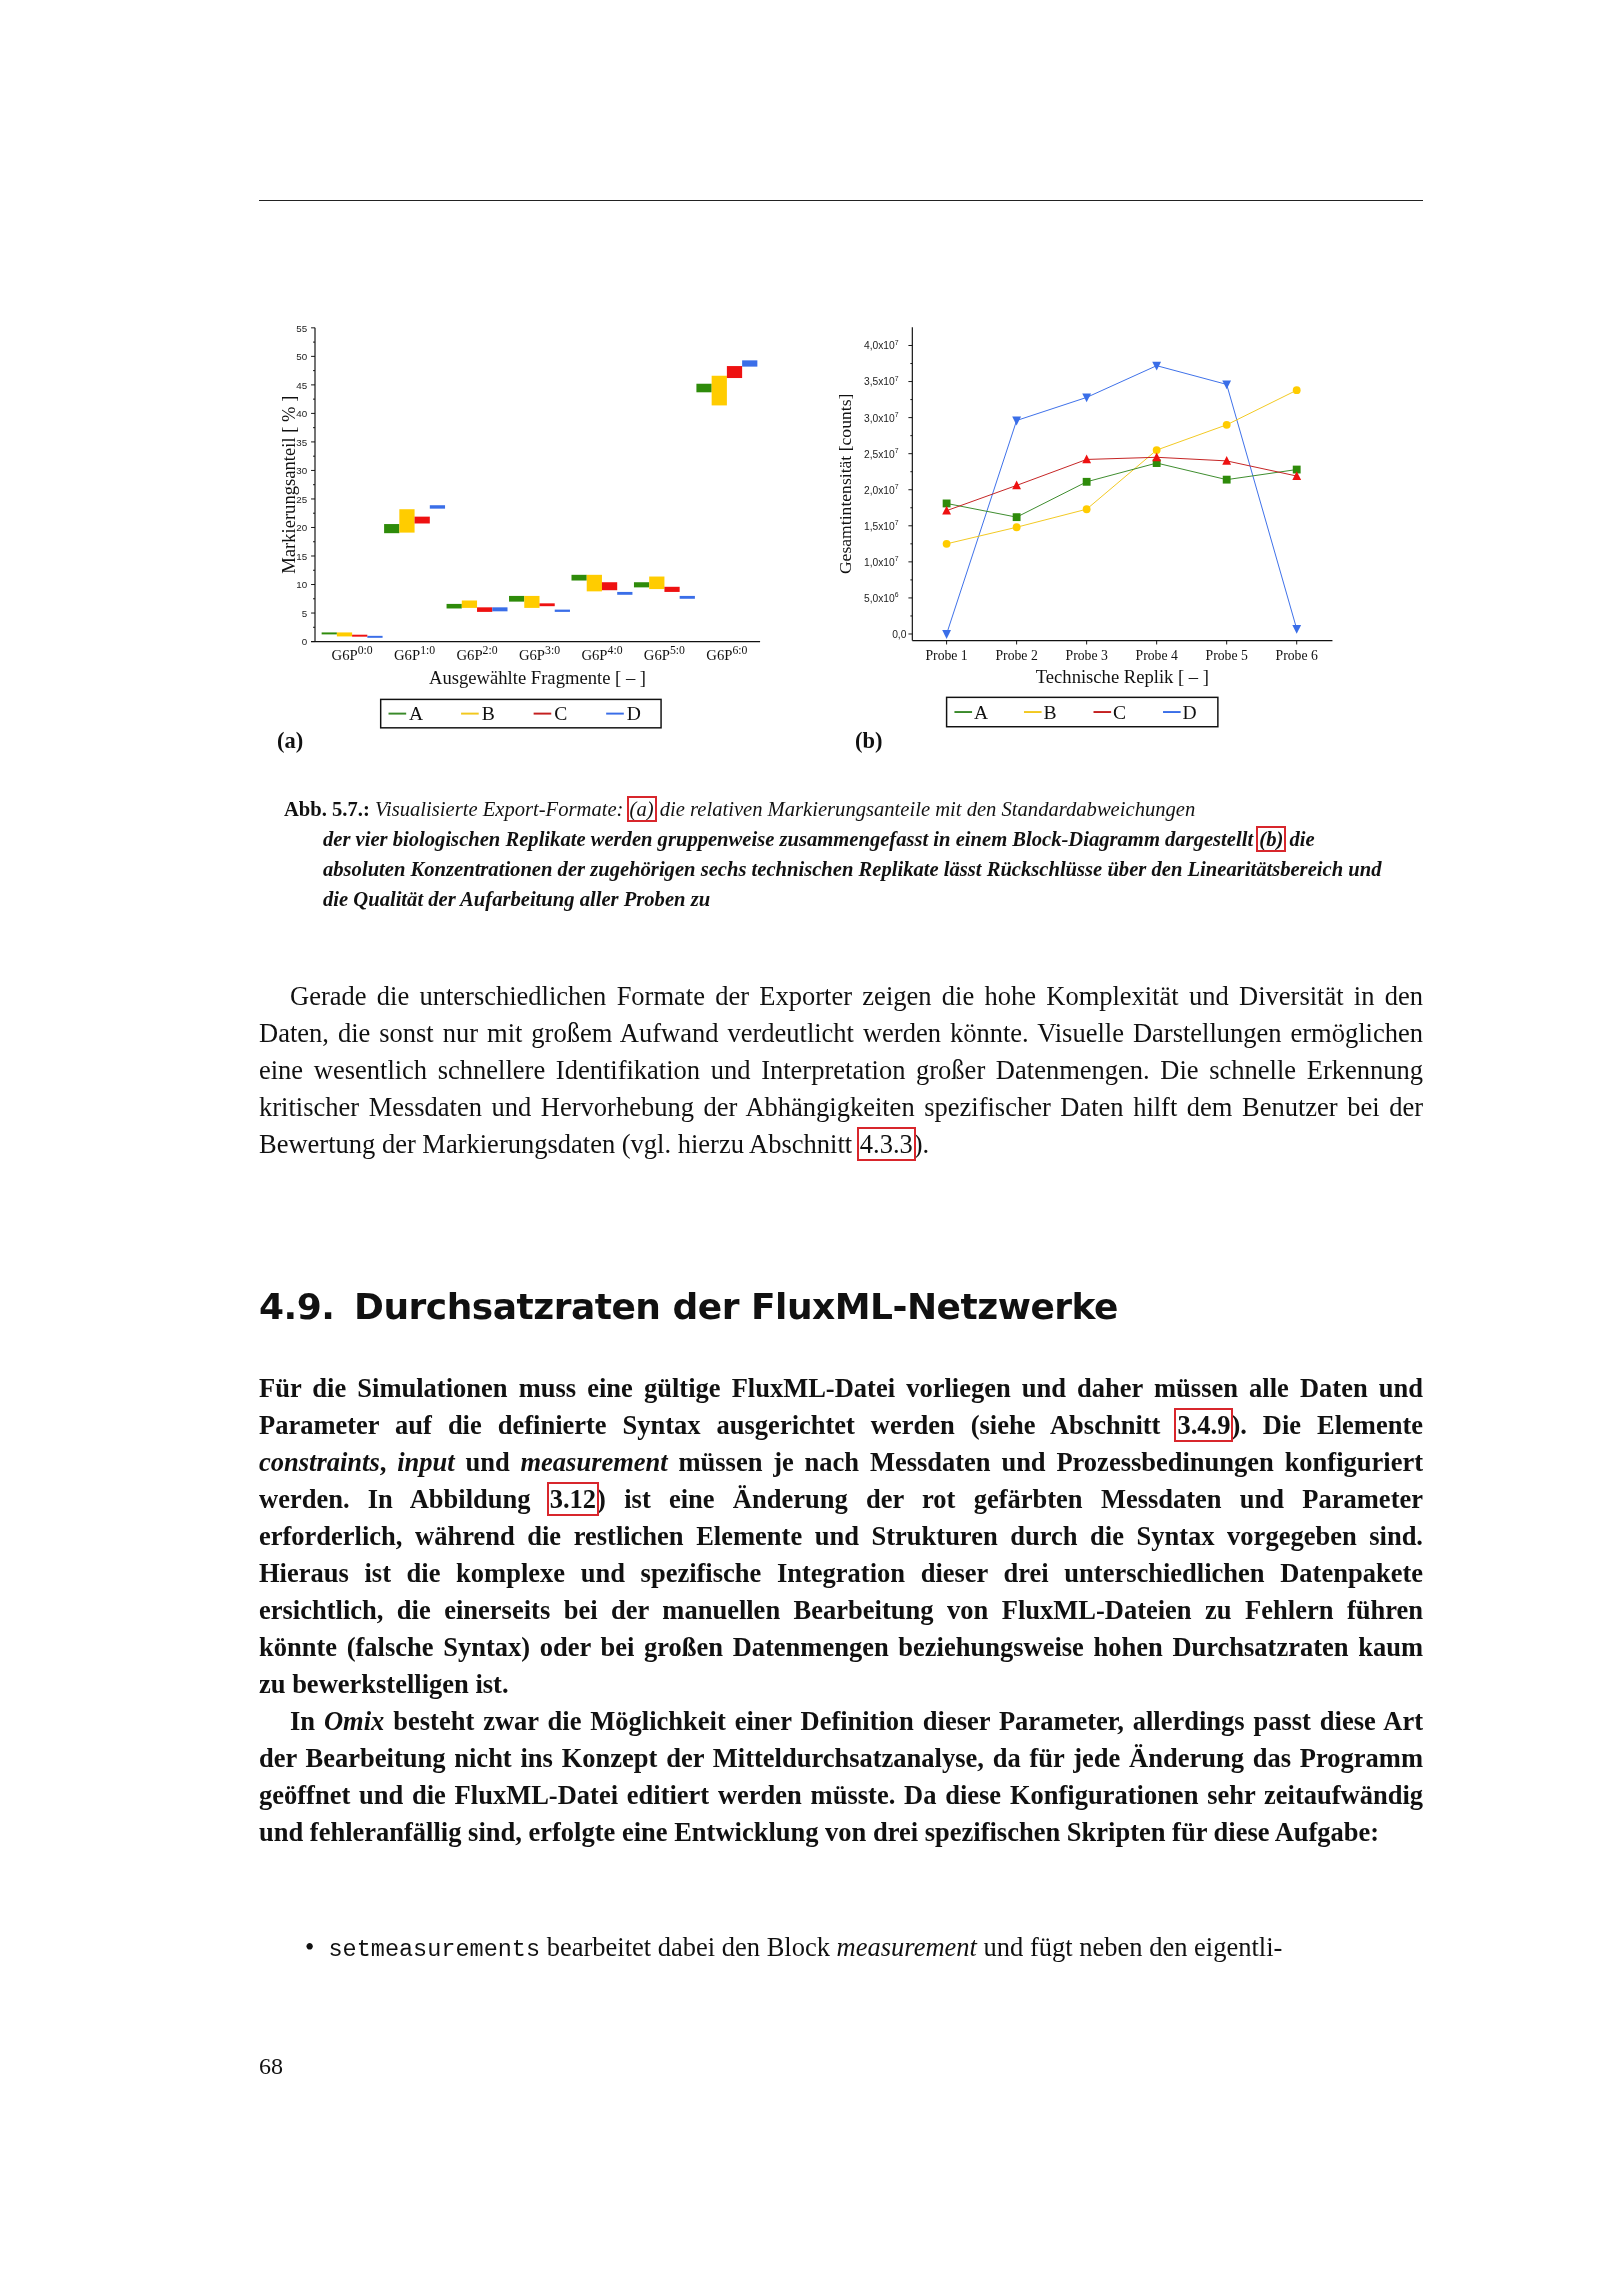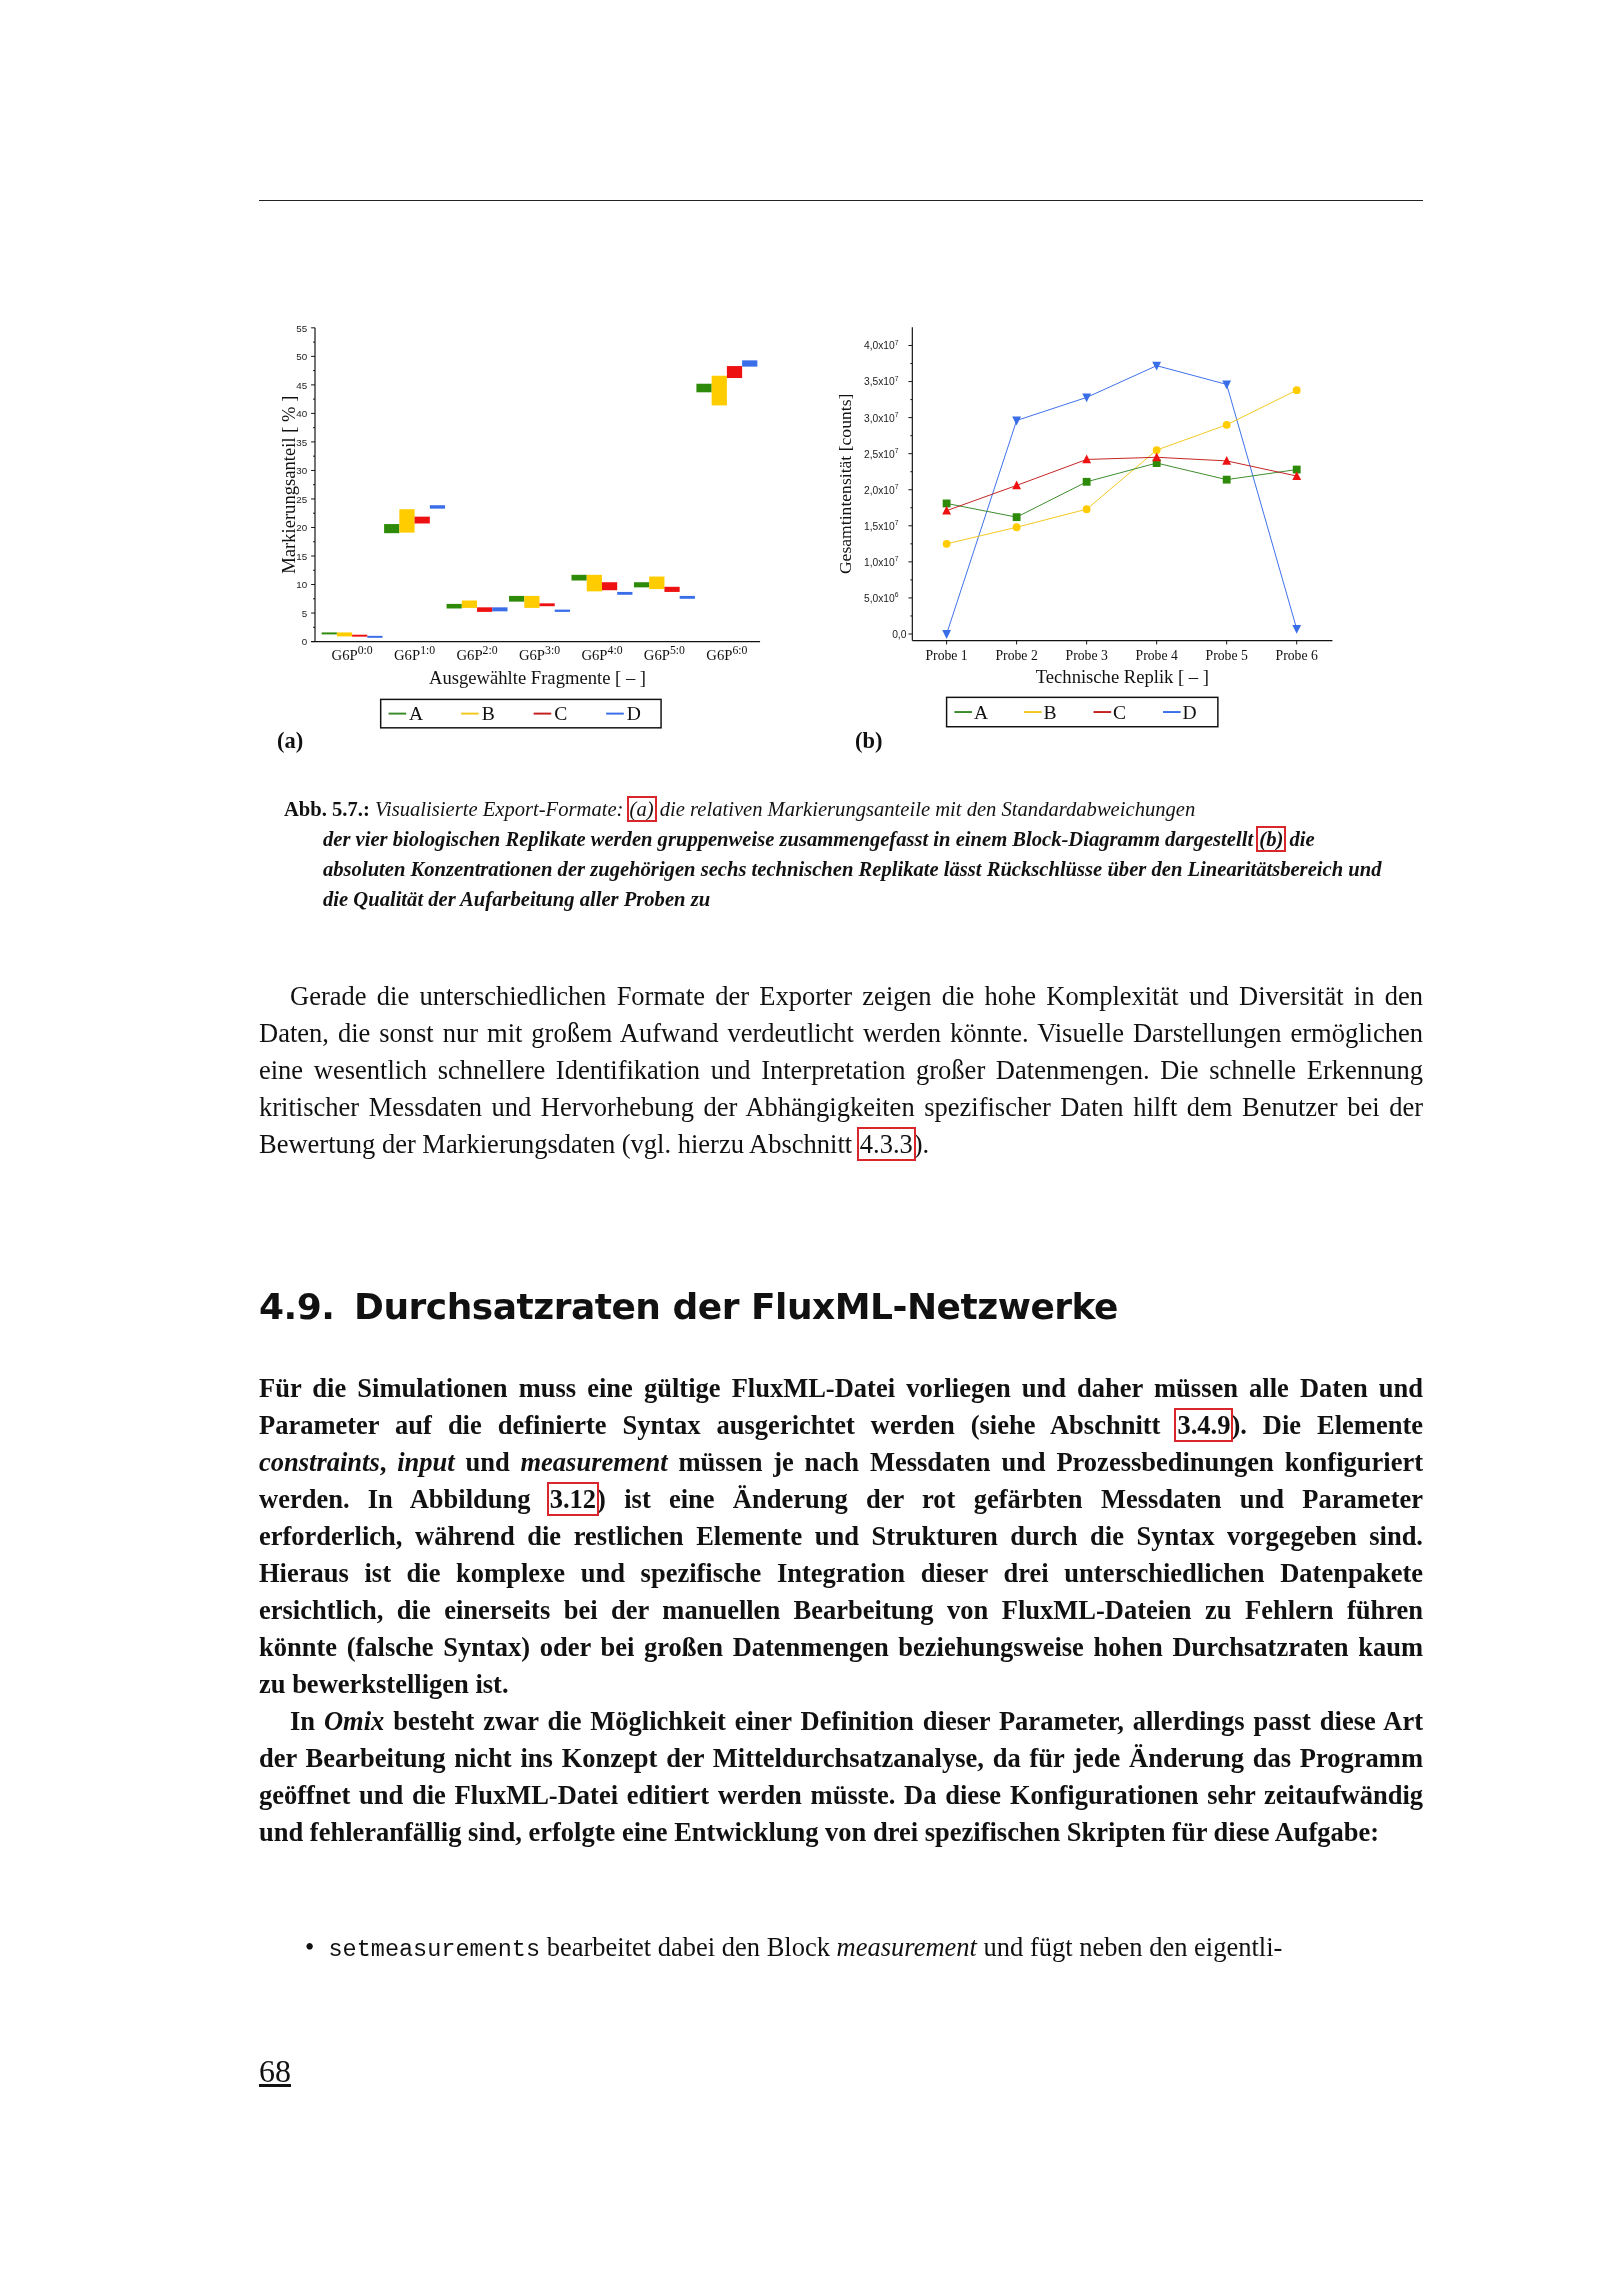--- a/index.html
+++ b/index.html
@@ -24,21 +24,21 @@
   .caption .indent { padding-left: 39px; display: block; font-weight: bold; }
   .refbox { outline: 2px solid #d8262c; outline-offset: 0px; padding: 0 1px; }
 
   .text { position: absolute; left: 259px; width: 1164px; font-size: 26.5px; line-height: 37px; text-align: justify; }
   .text p { margin: 0; }
   .text .ind { text-indent: 31px; }
   .section-title { position: absolute; left: 259px; top: 1286px; font-family: "DejaVu Sans", "Liberation Sans", sans-serif; font-size: 36px; font-weight: bold; letter-spacing: -0.5px; }
   .section-title .num { margin-right: 19.6px; }
   .bullet { position: absolute; left: 305px; top: 1921px; width: 1119px; font-size: 26.5px; line-height: 36px; margin-top: 8px; }
   .bullet .dot { display: inline-block; width: 23.5px; }
-  .page-number { position: absolute; left: 259px; top: 2053px; font-size: 32px; text-decoration: underline; }
+  .page-number { position: absolute; left: 259px; top: 2053px; font-size: 24px; }
 </style>
 </head>
 <body>
 
 <div class="page-header">
   <div class="rule"></div>
 </div>
 
 <div class="fig" id="figA">
   <svg id="svgA" width="549" height="461" viewBox="0 0 560 470">

